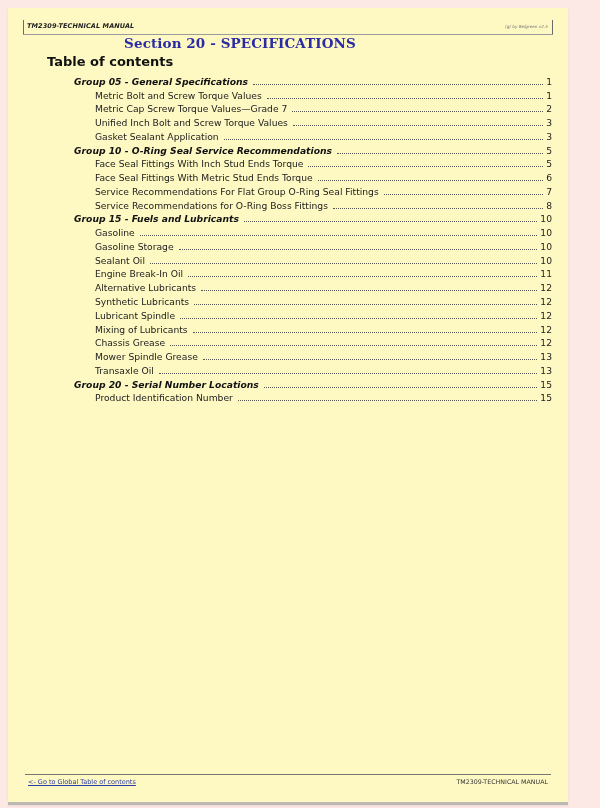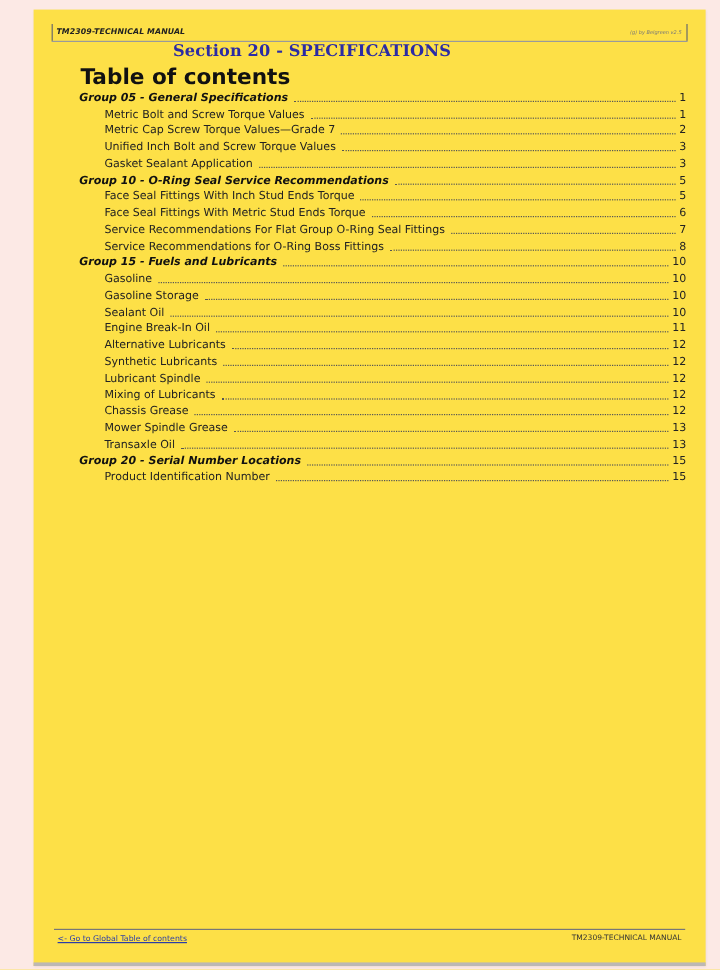--- a/index.html
+++ b/index.html
@@ -9,25 +9,25 @@
     body {
       width: 600px;
       height: 808px;
       background: #fce9e5;
       position: relative;
       overflow: hidden;
       font-family: "DejaVu Sans", sans-serif;
     }
     .page {
       position: absolute;
-      left: 28px;
+      left: 8px;
       top: 8px;
       width: 560px;
       height: 794px;
-      background: #fde047;
+      background: #fef9c3;
       border-bottom: 3px solid #bdb8b4;
       box-shadow: 0 1px 2px rgba(0,0,0,0.08);
     }
     
     .hdr {
       position: absolute;
       left: 15px;
       top: 12px;
       width: 530px;
       height: 14px;
@@ -68,21 +68,21 @@
       font-family: "DejaVu Serif", serif;
       font-weight: bold;
       font-size: 13.5px;
       color: #2b2ba5;
       letter-spacing: 0.1px;
     }
     .toc-title {
       position: absolute;
       left: 39px;
       top: 46px;
-      font-size: 18px;
+      font-size: 13px;
       font-weight: bold;
       color: #111;
     }
     .toc {
       position: absolute;
       left: 38px;
       top: 66px;
       width: 506px;
     }
     .toc-row {
@@ -99,20 +99,21 @@
       font-weight: bold;
       font-style: italic;
       color: #111;
     }
     .toc-row.item {
       padding-left: 21px;
     }
     .toc-label {
       flex: 0 0 auto;
       padding-right: 5px;
+      margin-left: 28px;
     }
     .toc-dots {
       flex: 1 1 auto;
       overflow: hidden;
       height: 9px;
       margin-bottom: 3px;
       border-bottom: 1px dotted #555;
       font-weight: normal;
       font-style: normal;
     }

